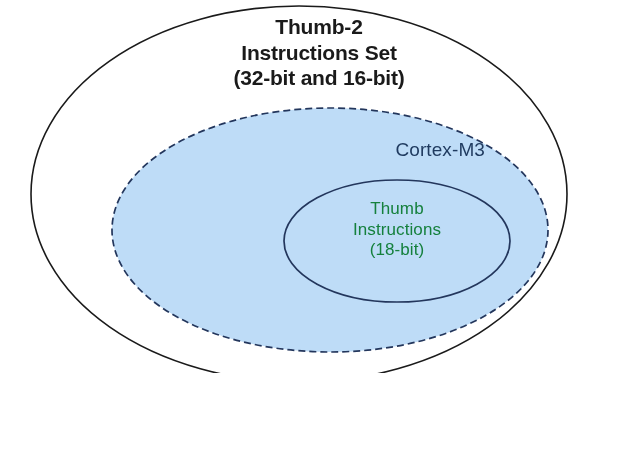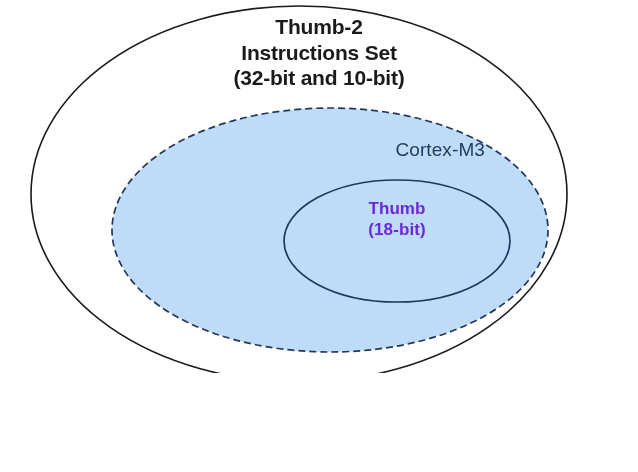--- a/index.html
+++ b/index.html
@@ -48,23 +48,23 @@
     font-weight: 400;
     letter-spacing: 0.1px;
     color: #1f3a5f;
     text-align: right;
   }
   #label-inner {
     left: 307px;
     top: 199px;
     width: 180px;
     font-size: 17px;
-    font-weight: 700;
+    font-weight: 400;
     letter-spacing: 0.1px;
-    color: #6d28d9;
+    color: #15803d;
   }
   .lbl-line { display: block; }
 
   #caption-bar {
     position: absolute;
     left: 0;
     top: 412px;
     width: 638px;
     height: 60px;
     background: #ffffff;
@@ -80,29 +80,30 @@
     <ellipse cx="299" cy="194" rx="268" ry="188" fill="#ffffff" stroke="#1a1a1a" stroke-width="1.6"></ellipse>
 
     <ellipse cx="330" cy="230" rx="218" ry="122" fill="#bedcf7" stroke="#23365c" stroke-width="1.7" stroke-dasharray="7 4"></ellipse>
 
     <ellipse cx="397" cy="241" rx="113" ry="61" fill="#bedcf7" stroke="#23365c" stroke-width="1.7"></ellipse>
   </svg>
 
   <div class="ellipse-label" id="label-outer">
     <span class="lbl-line">Thumb-2</span>
     <span class="lbl-line">Instructions Set</span>
-    <span class="lbl-line">(32-bit and 10-bit)</span>
+    <span class="lbl-line">(32-bit and 16-bit)</span>
   </div>
 
   <div class="ellipse-label" id="label-middle">
     <span class="lbl-line">Cortex-M3</span>
   </div>
 
   <div class="ellipse-label" id="label-inner">
     <span class="lbl-line">Thumb</span>
+    <span class="lbl-line">Instructions</span>
     <span class="lbl-line">(18-bit)</span>
   </div>
 
   <div id="caption-bar">
     
     
   </div>
 
 </div>
 

